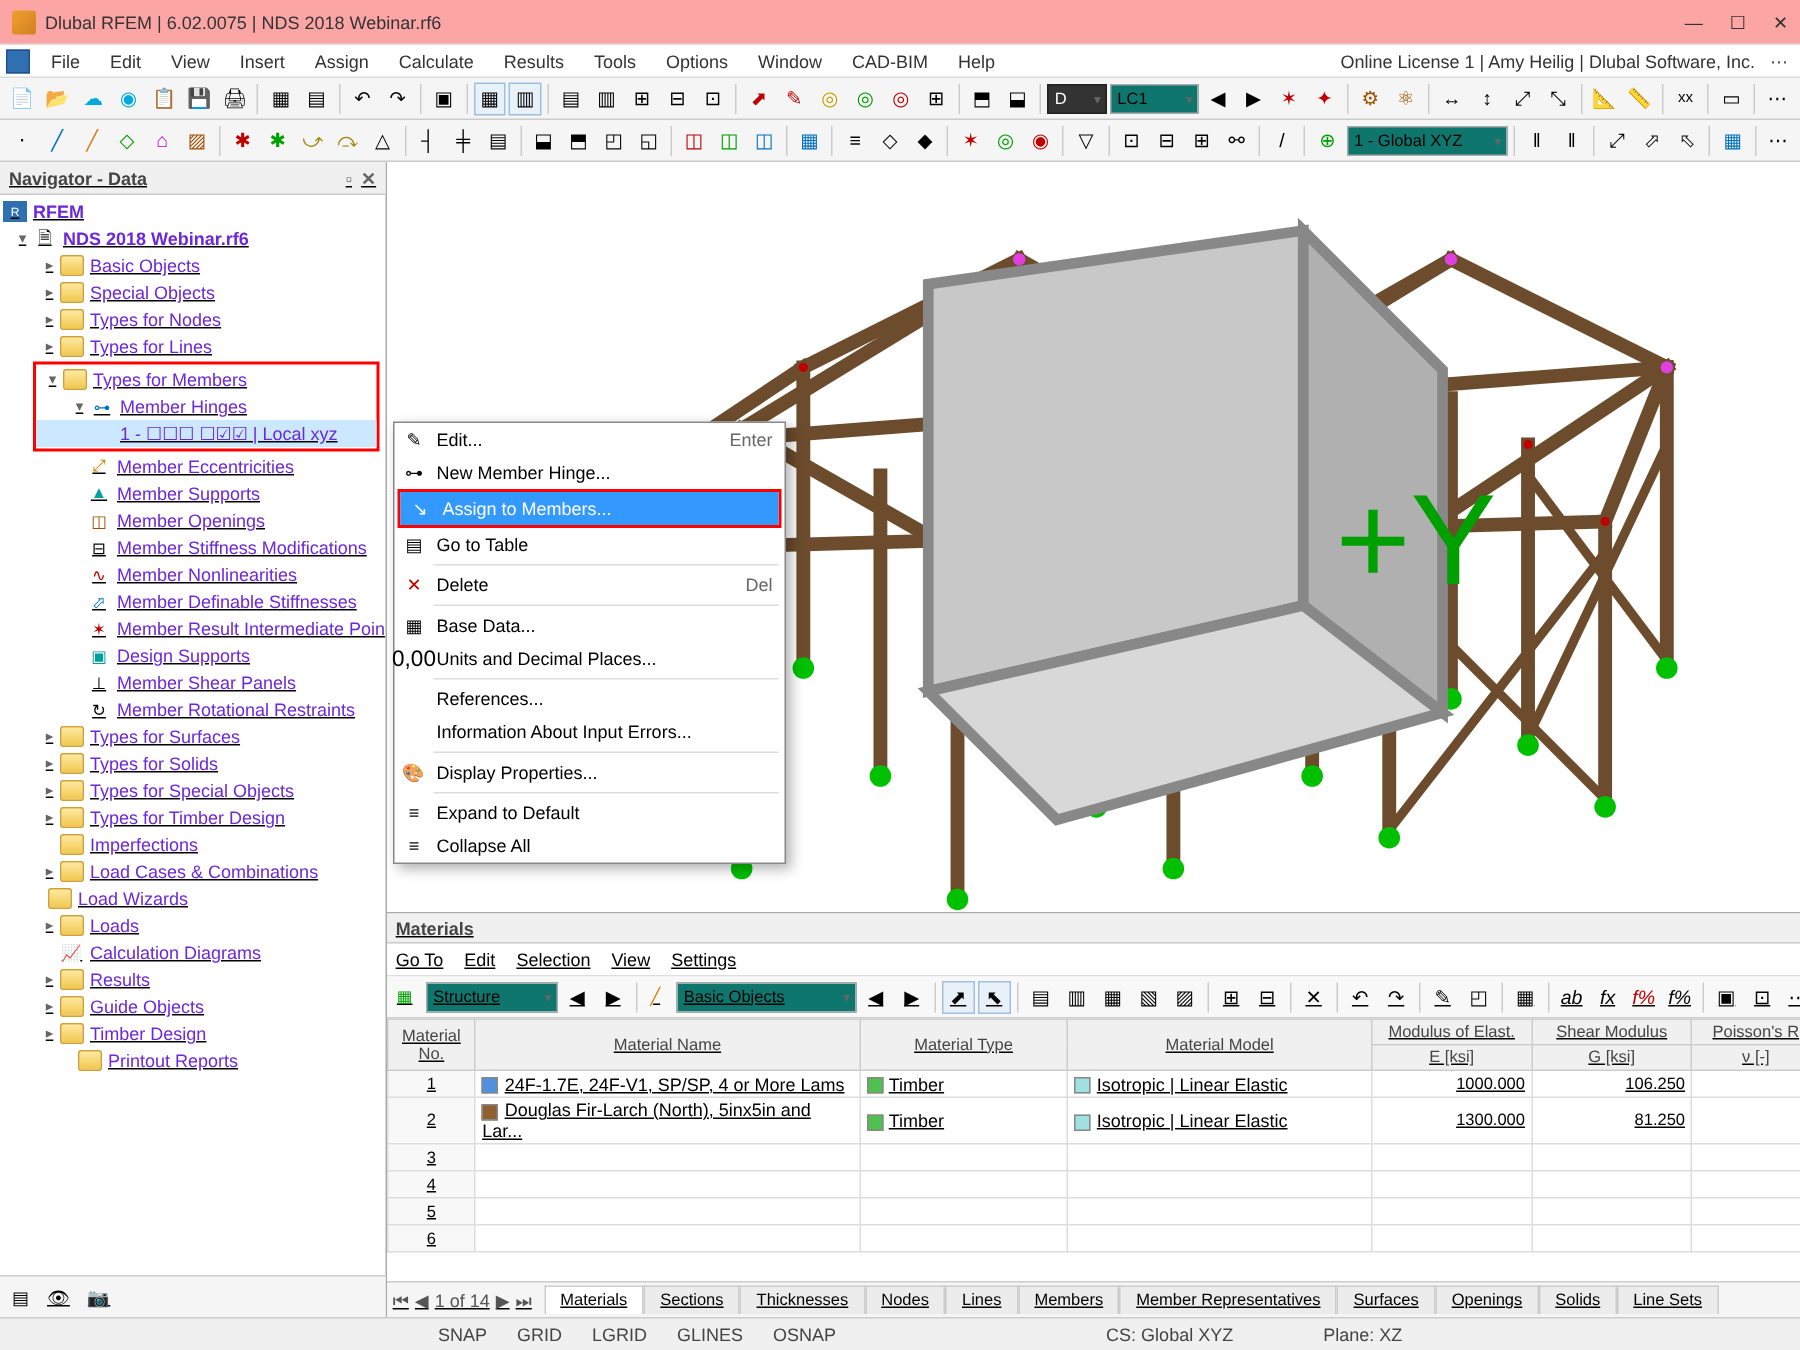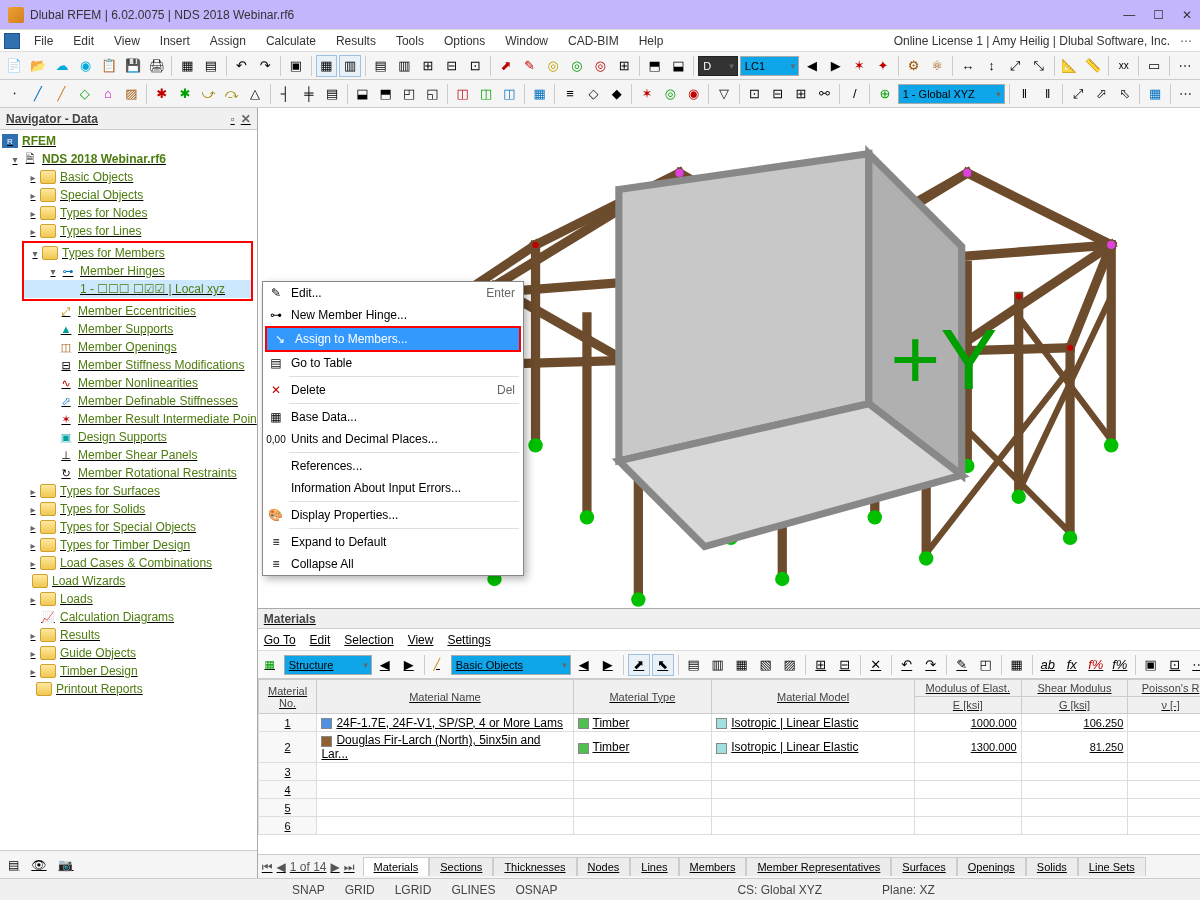--- a/index.html
+++ b/index.html
@@ -1,45 +1,45 @@
 <!DOCTYPE html>
 <html><head>
 <meta charset="utf-8">
 <style>
 * { box-sizing: border-box; margin: 0; padding: 0; font-family: 'Segoe UI', Tahoma, sans-serif; font-size: 12px; }
 body { width: 1200px; height: 900px; background: #f0f0f0; overflow: hidden; position: relative; }
 
-.titlebar { height: 30px; background: #c4b5fd; display: flex; align-items: center; padding: 0 8px; border-bottom: 1px solid #ddd; }
+.titlebar { height: 30px; background: #fca5a5; display: flex; align-items: center; padding: 0 8px; border-bottom: 1px solid #ddd; }
 .titlebar .app-icon { width: 16px; height: 16px; background: linear-gradient(135deg,#f0a030,#d08020); border-radius: 2px; margin-right: 6px; }
 .titlebar .title { flex: 1; color: #333; }
 .titlebar .win-controls { display: flex; gap: 18px; color: #333; font-size: 14px; }
 .titlebar .win-controls span { cursor: default; }
 
 .menubar { height: 22px; background: #fff; display: flex; align-items: center; padding: 0 4px; border-bottom: 1px solid #ddd; }
 .menubar .sys-icon { width: 16px; height: 16px; background: #3070b0; margin-right: 4px; border: 1px solid #205090; }
 .menubar .menu-item { padding: 2px 10px; color: #333; }
 .menubar .right-info { margin-left: auto; color: #333; padding-right: 10px; }
 
 .toolbar-row { height: 28px; background: #f5f5f5; border-bottom: 1px solid #ccc; display: flex; align-items: center; padding: 0 4px; gap: 2px; overflow: hidden; }
 .tb-btn { width: 22px; height: 22px; border: 1px solid transparent; display: flex; align-items: center; justify-content: center; font-size: 13px; }
 .tb-sep { width: 1px; height: 20px; background: #ccc; margin: 0 2px; }
-.tb-combo { height: 20px; border: 1px solid #aaa; background: #0ea5e9; padding: 0 16px 0 4px; font-size: 11px; display: flex; align-items: center; position: relative; }
+.tb-combo { height: 20px; border: 1px solid #aaa; background: #0f766e; padding: 0 16px 0 4px; font-size: 11px; display: flex; align-items: center; position: relative; }
 .tb-combo::after { content: '▾'; position: absolute; right: 3px; font-size: 9px; color: #666; }
 .tb-dark { background: #333; color: #fff; border-color: #222; }
 
 .main-area { display: flex; height: calc(900px - 30px - 22px - 28px - 28px - 22px); text-decoration: underline; }
 
 .navigator { width: 270px; background: #fff; border-right: 1px solid #aaa; display: flex; flex-direction: column; }
 .nav-header { height: 22px; background: #f0f0f0; border-bottom: 1px solid #ccc; display: flex; align-items: center; padding: 0 6px; font-weight: bold; color: #444; }
 .nav-header-controls { margin-left: auto; display: flex; gap: 6px; font-size: 11px; color: #666; }
 .nav-tree { flex: 1; overflow: auto; padding: 2px 0; }
 .tree-row { display: flex; align-items: center; height: 18px; padding-left: 0; white-space: nowrap; }
 .tree-row .arrow { width: 14px; text-align: center; color: #666; font-size: 10px; }
 .tree-row .folder { width: 16px; height: 14px; background: linear-gradient(#ffe8a0,#f0c850); border: 1px solid #d0a030; border-radius: 2px; margin-right: 4px; }
-.tree-row .label { color: #4d7c0f; }
+.tree-row .label { color: #6d28d9; }
 .tree-row.selected { background: #cce8ff; }
 .nav-footer { height: 28px; border-top: 1px solid #ccc; display: flex; align-items: center; padding: 0 8px; gap: 12px; background: #f5f5f5; }
 .red-box { border: 2px solid red; }
 
 .viewport-area { flex: 1; display: flex; flex-direction: column; }
 .viewport { flex: 1; position: relative; background: #fff; }
 .viewport svg { width: 100%; height: 100%; }
 .nav-cube { position: absolute; top: 10px; right: 10px; width: 70px; height: 70px; }
 
 .bottom-panel { height: 270px; border-top: 1px solid #aaa; background: #fff; display: flex; flex-direction: column; }
@@ -333,20 +333,24 @@
       <div class="tree-row" style="padding-left:26px">
           <span class="arrow">▸</span>
           <span class="folder"></span>
           <span class="label">Types for Special Objects</span>
         </div>
       <div class="tree-row" style="padding-left:26px">
           <span class="arrow">▸</span>
           <span class="folder"></span>
           <span class="label">Types for Timber Design</span>
         </div>
+      <div class="tree-row" style="padding-left:40px">
+          <span class="folder"></span>
+          <span class="label">Imperfections</span>
+        </div>
       <div class="tree-row" style="padding-left:26px">
           <span class="arrow">▸</span>
           <span class="folder"></span>
           <span class="label">Load Cases &amp; Combinations</span>
         </div>
       <div class="tree-row" style="padding-left:32px">
           <span class="folder"></span>
           <span class="label">Load Wizards</span>
         </div>
       <div class="tree-row" style="padding-left:26px">
@@ -366,21 +370,21 @@
       <div class="tree-row" style="padding-left:26px">
           <span class="arrow">▸</span>
           <span class="folder"></span>
           <span class="label">Guide Objects</span>
         </div>
       <div class="tree-row" style="padding-left:26px">
           <span class="arrow">▸</span>
           <span class="folder"></span>
           <span class="label">Timber Design</span>
         </div>
-      <div class="tree-row" style="padding-left:36px">
+      <div class="tree-row" style="padding-left:52px">
           <span class="folder"></span>
           <span class="label">Printout Reports</span>
         </div>
     </div>
     <div class="nav-footer">
       <span>▤</span>
       <span>👁</span>
       <span>📷</span>
     </div>
   </div>
@@ -674,21 +678,21 @@
       <span class="cm-icon" style="color:#c00000">✕</span>
       <span>Delete</span>
       <span class="cm-shortcut">Del</span>
     </div>
   <div class="cm-sep"></div>
   <div class="cm-row">
       <span class="cm-icon">▦</span>
       <span>Base Data...</span>
     </div>
   <div class="cm-row">
-      <span class="cm-icon" style="font-size:10px">0,00</span>
+      <span class="cm-icon" style="font-size:15px">0,00</span>
       <span>Units and Decimal Places...</span>
     </div>
   <div class="cm-sep"></div>
   <div class="cm-row">
       <span>References...</span>
     </div>
   <div class="cm-row">
       <span>Information About Input Errors...</span>
     </div>
   <div class="cm-sep"></div>

